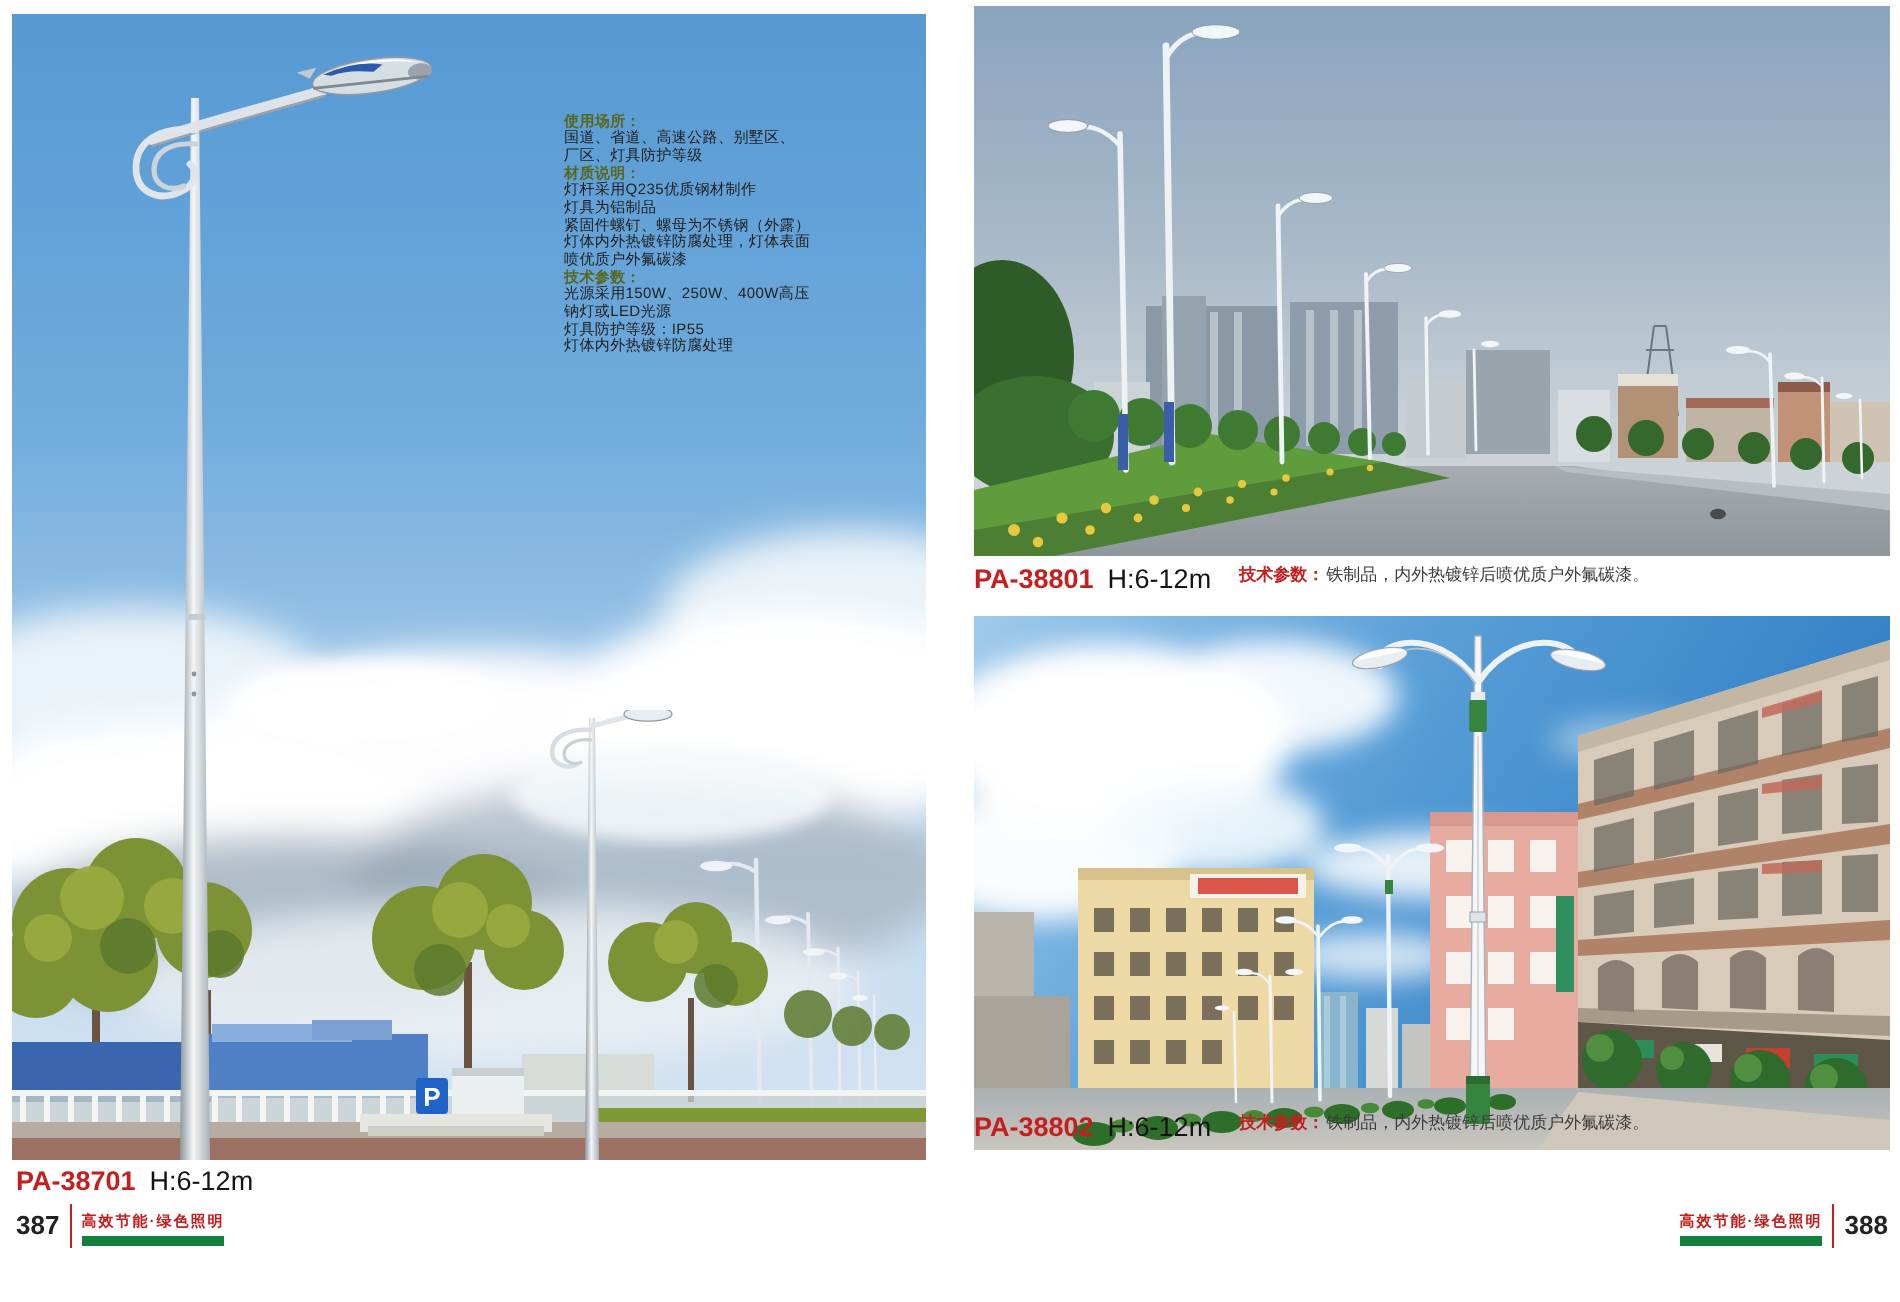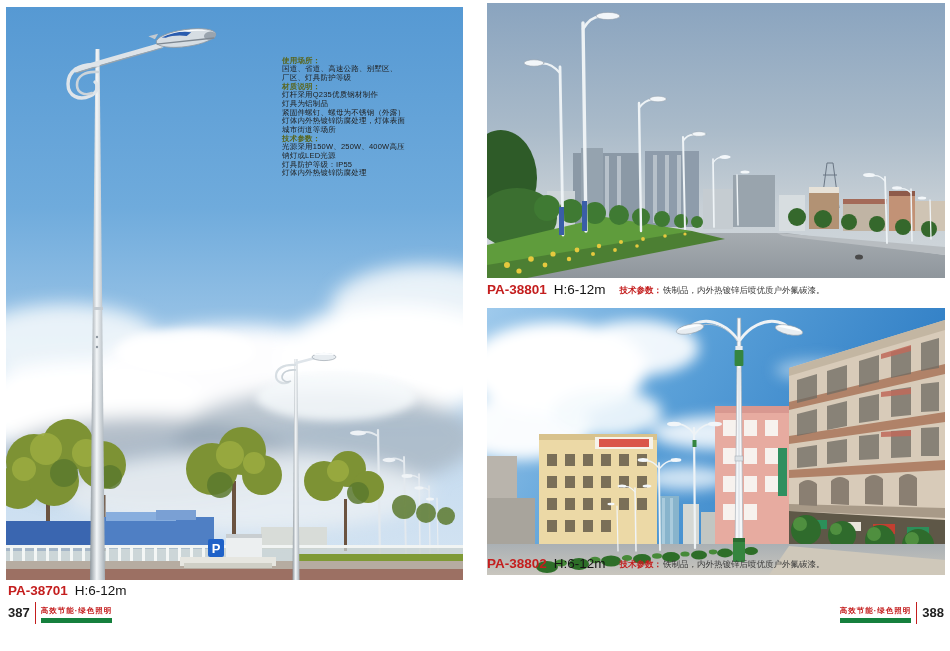--- a/index.html
+++ b/index.html
@@ -11,21 +11,21 @@
   #photo-right-top{left:487px;top:3px;width:458px;height:275px;}
   #photo-right-bottom{left:487px;top:308px;width:458px;height:267px;}
 
   
   .overlay{position:absolute;left:276px;top:49px;width:170px;
            font-size:7.5px;line-height:8.6px;color:#1c1c1c;letter-spacing:0.2px;}
   .ovh{color:#59661e;font-weight:bold;margin-top:0.5px;}
   .ovl{color:#202020;}
 
   
-  .caption{position:absolute;display:flex;align-items:flex-end;white-space:nowrap;}
+  .caption{position:absolute;display:flex;align-items:flex-start;white-space:nowrap;}
   .code{color:#c41e1e;font-weight:bold;font-size:13.5px;}
   .hspec{color:#141414;font-size:13.5px;margin-left:7px;}
   .tech-label{color:#c41e1e;font-size:8.5px;font-weight:bold;margin-left:14px;}
   .tech-desc{color:#3b3b3b;font-size:8.5px;margin-left:1px;}
   #cap-38701{left:8px;top:583px;}
   #cap-38801{left:487px;top:282px;}
   #cap-38802{left:487px;top:556px;}
 
   
   .footer{position:absolute;top:602px;display:flex;align-items:center;}
@@ -225,21 +225,21 @@
 
     <div class="overlay">
       <div class="ovh">使用场所：</div>
       <div class="ovl">国道、省道、高速公路、别墅区、</div>
       <div class="ovl">厂区、灯具防护等级</div>
       <div class="ovh">材质说明：</div>
       <div class="ovl">灯杆采用Q235优质钢材制作</div>
       <div class="ovl">灯具为铝制品</div>
       <div class="ovl">紧固件螺钉、螺母为不锈钢（外露）</div>
       <div class="ovl">灯体内外热镀锌防腐处理，灯体表面</div>
-      <div class="ovl">城市街道等场所</div>
+      <div class="ovl">喷优质户外氟碳漆</div>
       <div class="ovh">技术参数：</div>
       <div class="ovl">光源采用150W、250W、400W高压</div>
       <div class="ovl">钠灯或LED光源</div>
       <div class="ovl">灯具防护等级：IP55</div>
       <div class="ovl">灯体内外热镀锌防腐处理</div>
     </div>
   </figure>
 
   <figure class="photo" id="photo-right-top" style="margin:0;">
     <svg width="458" height="275" viewBox="0 0 458 275">

